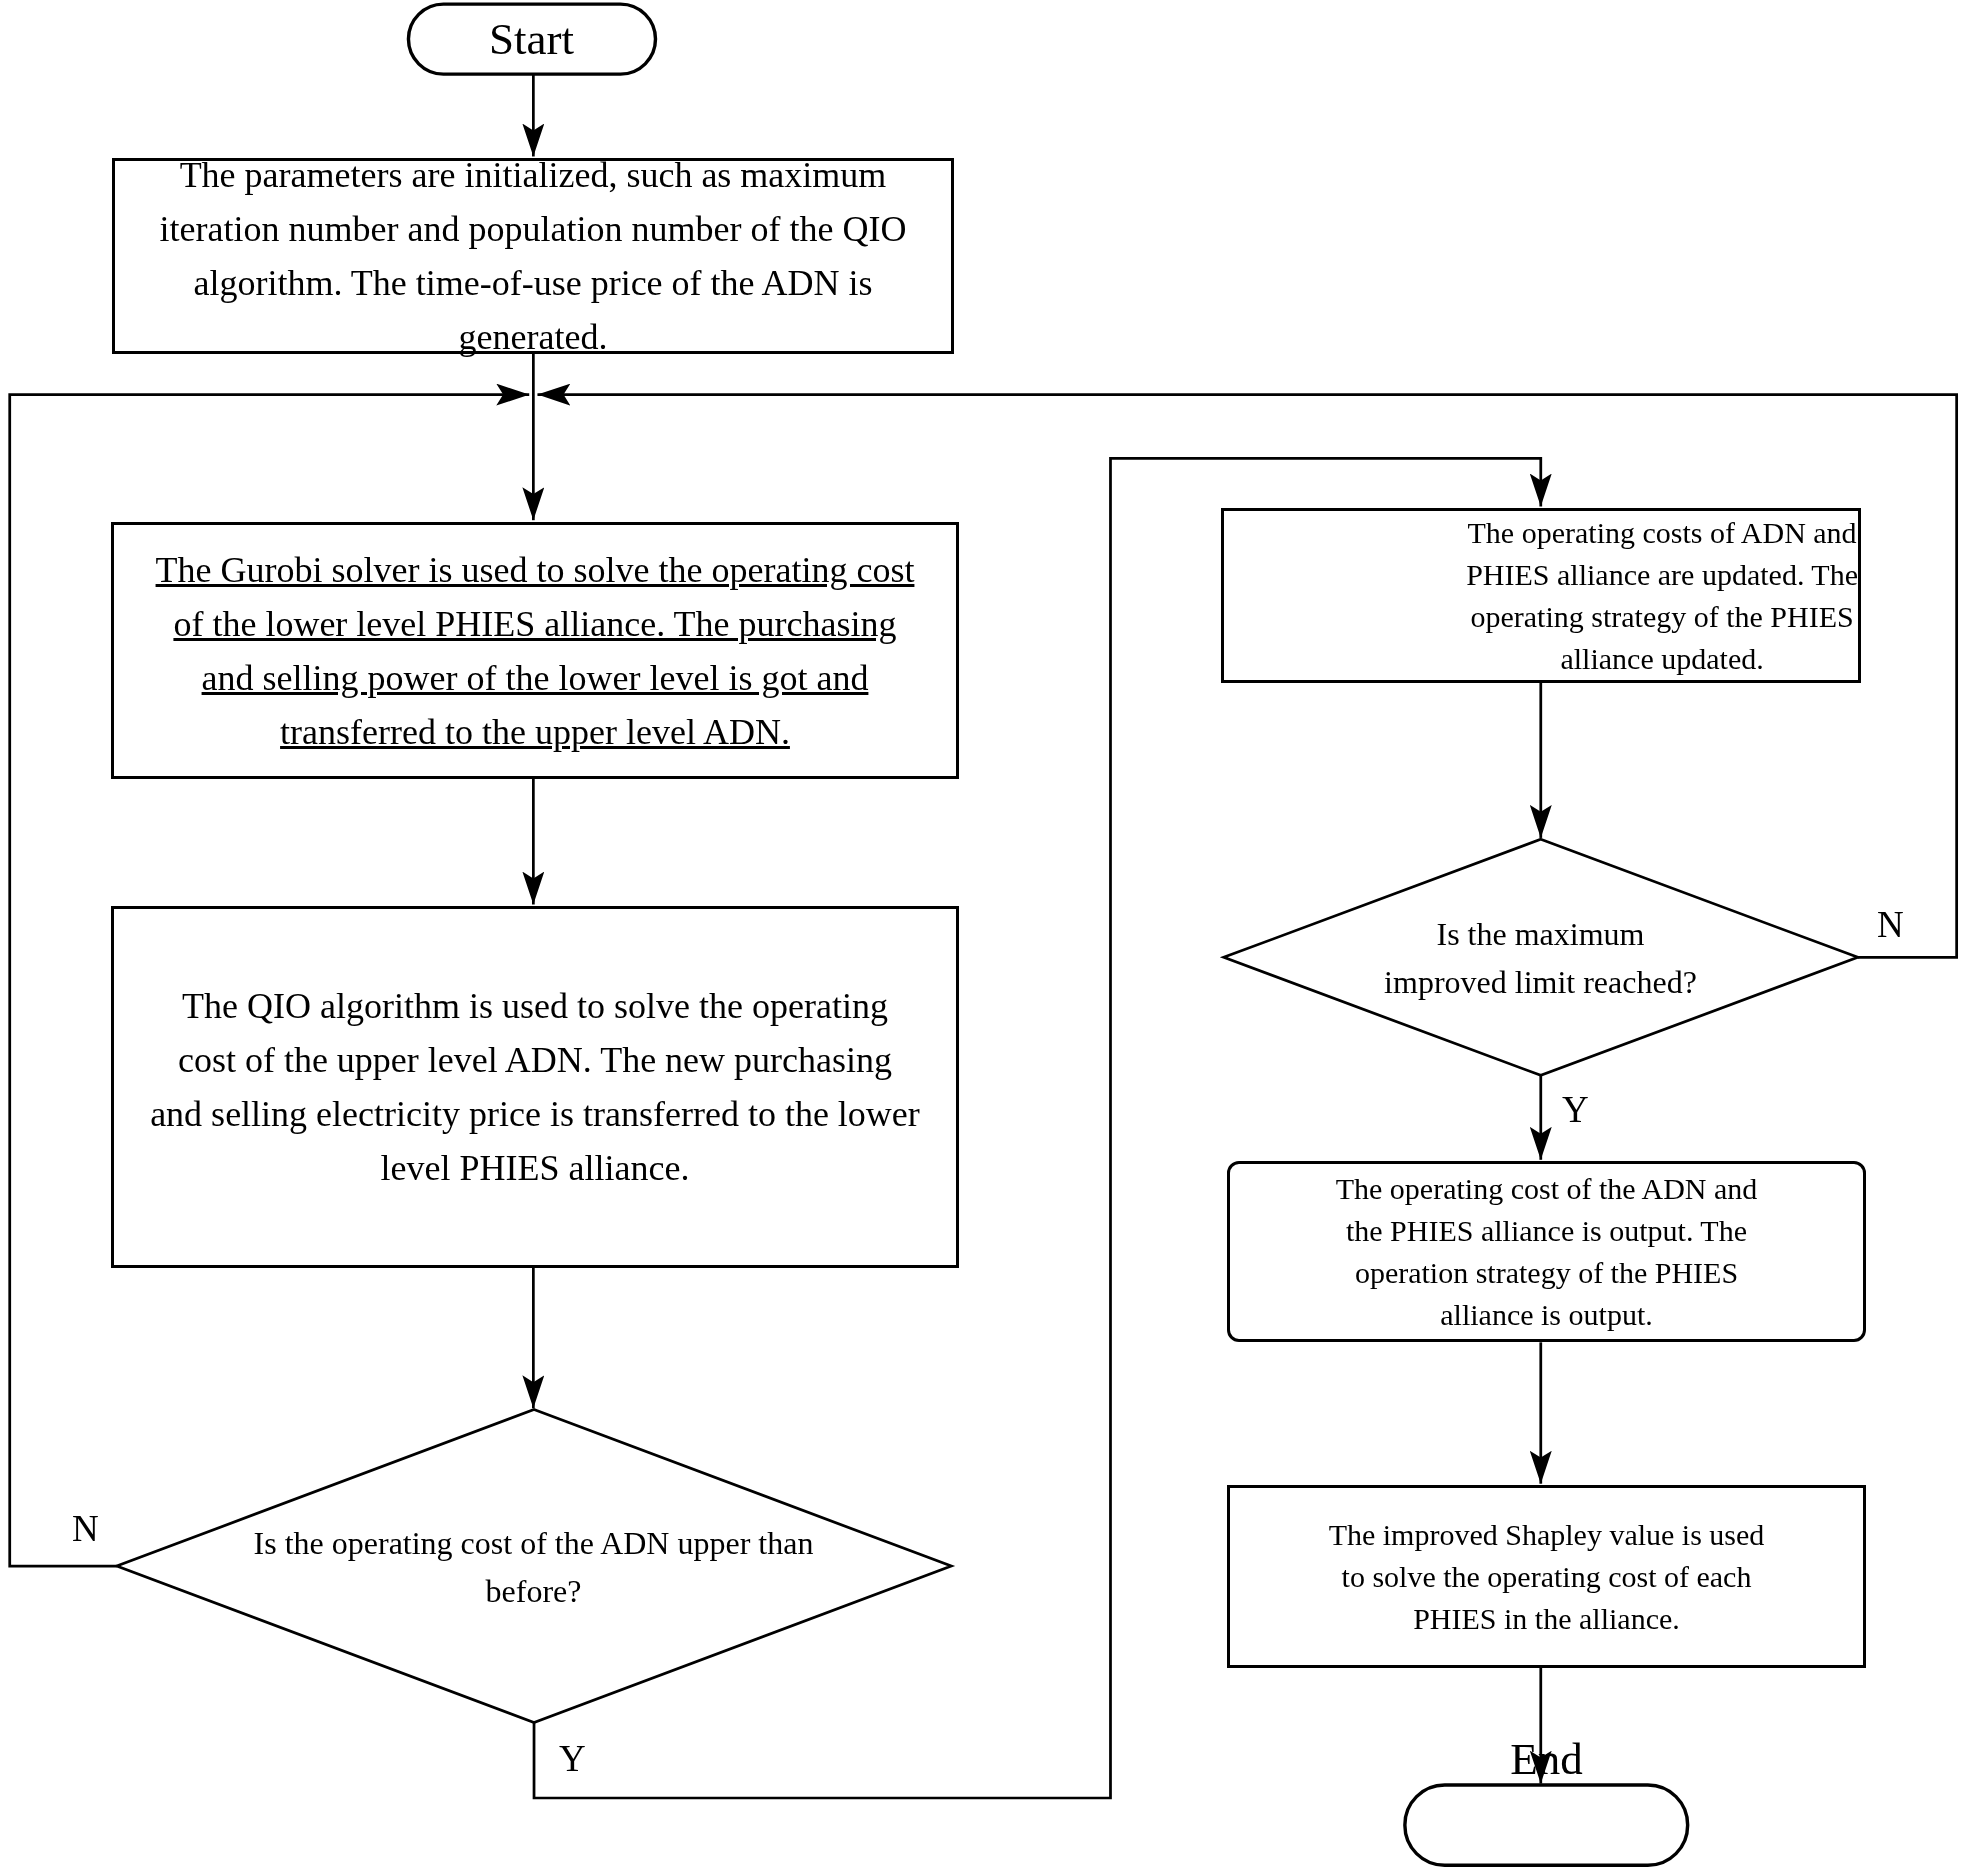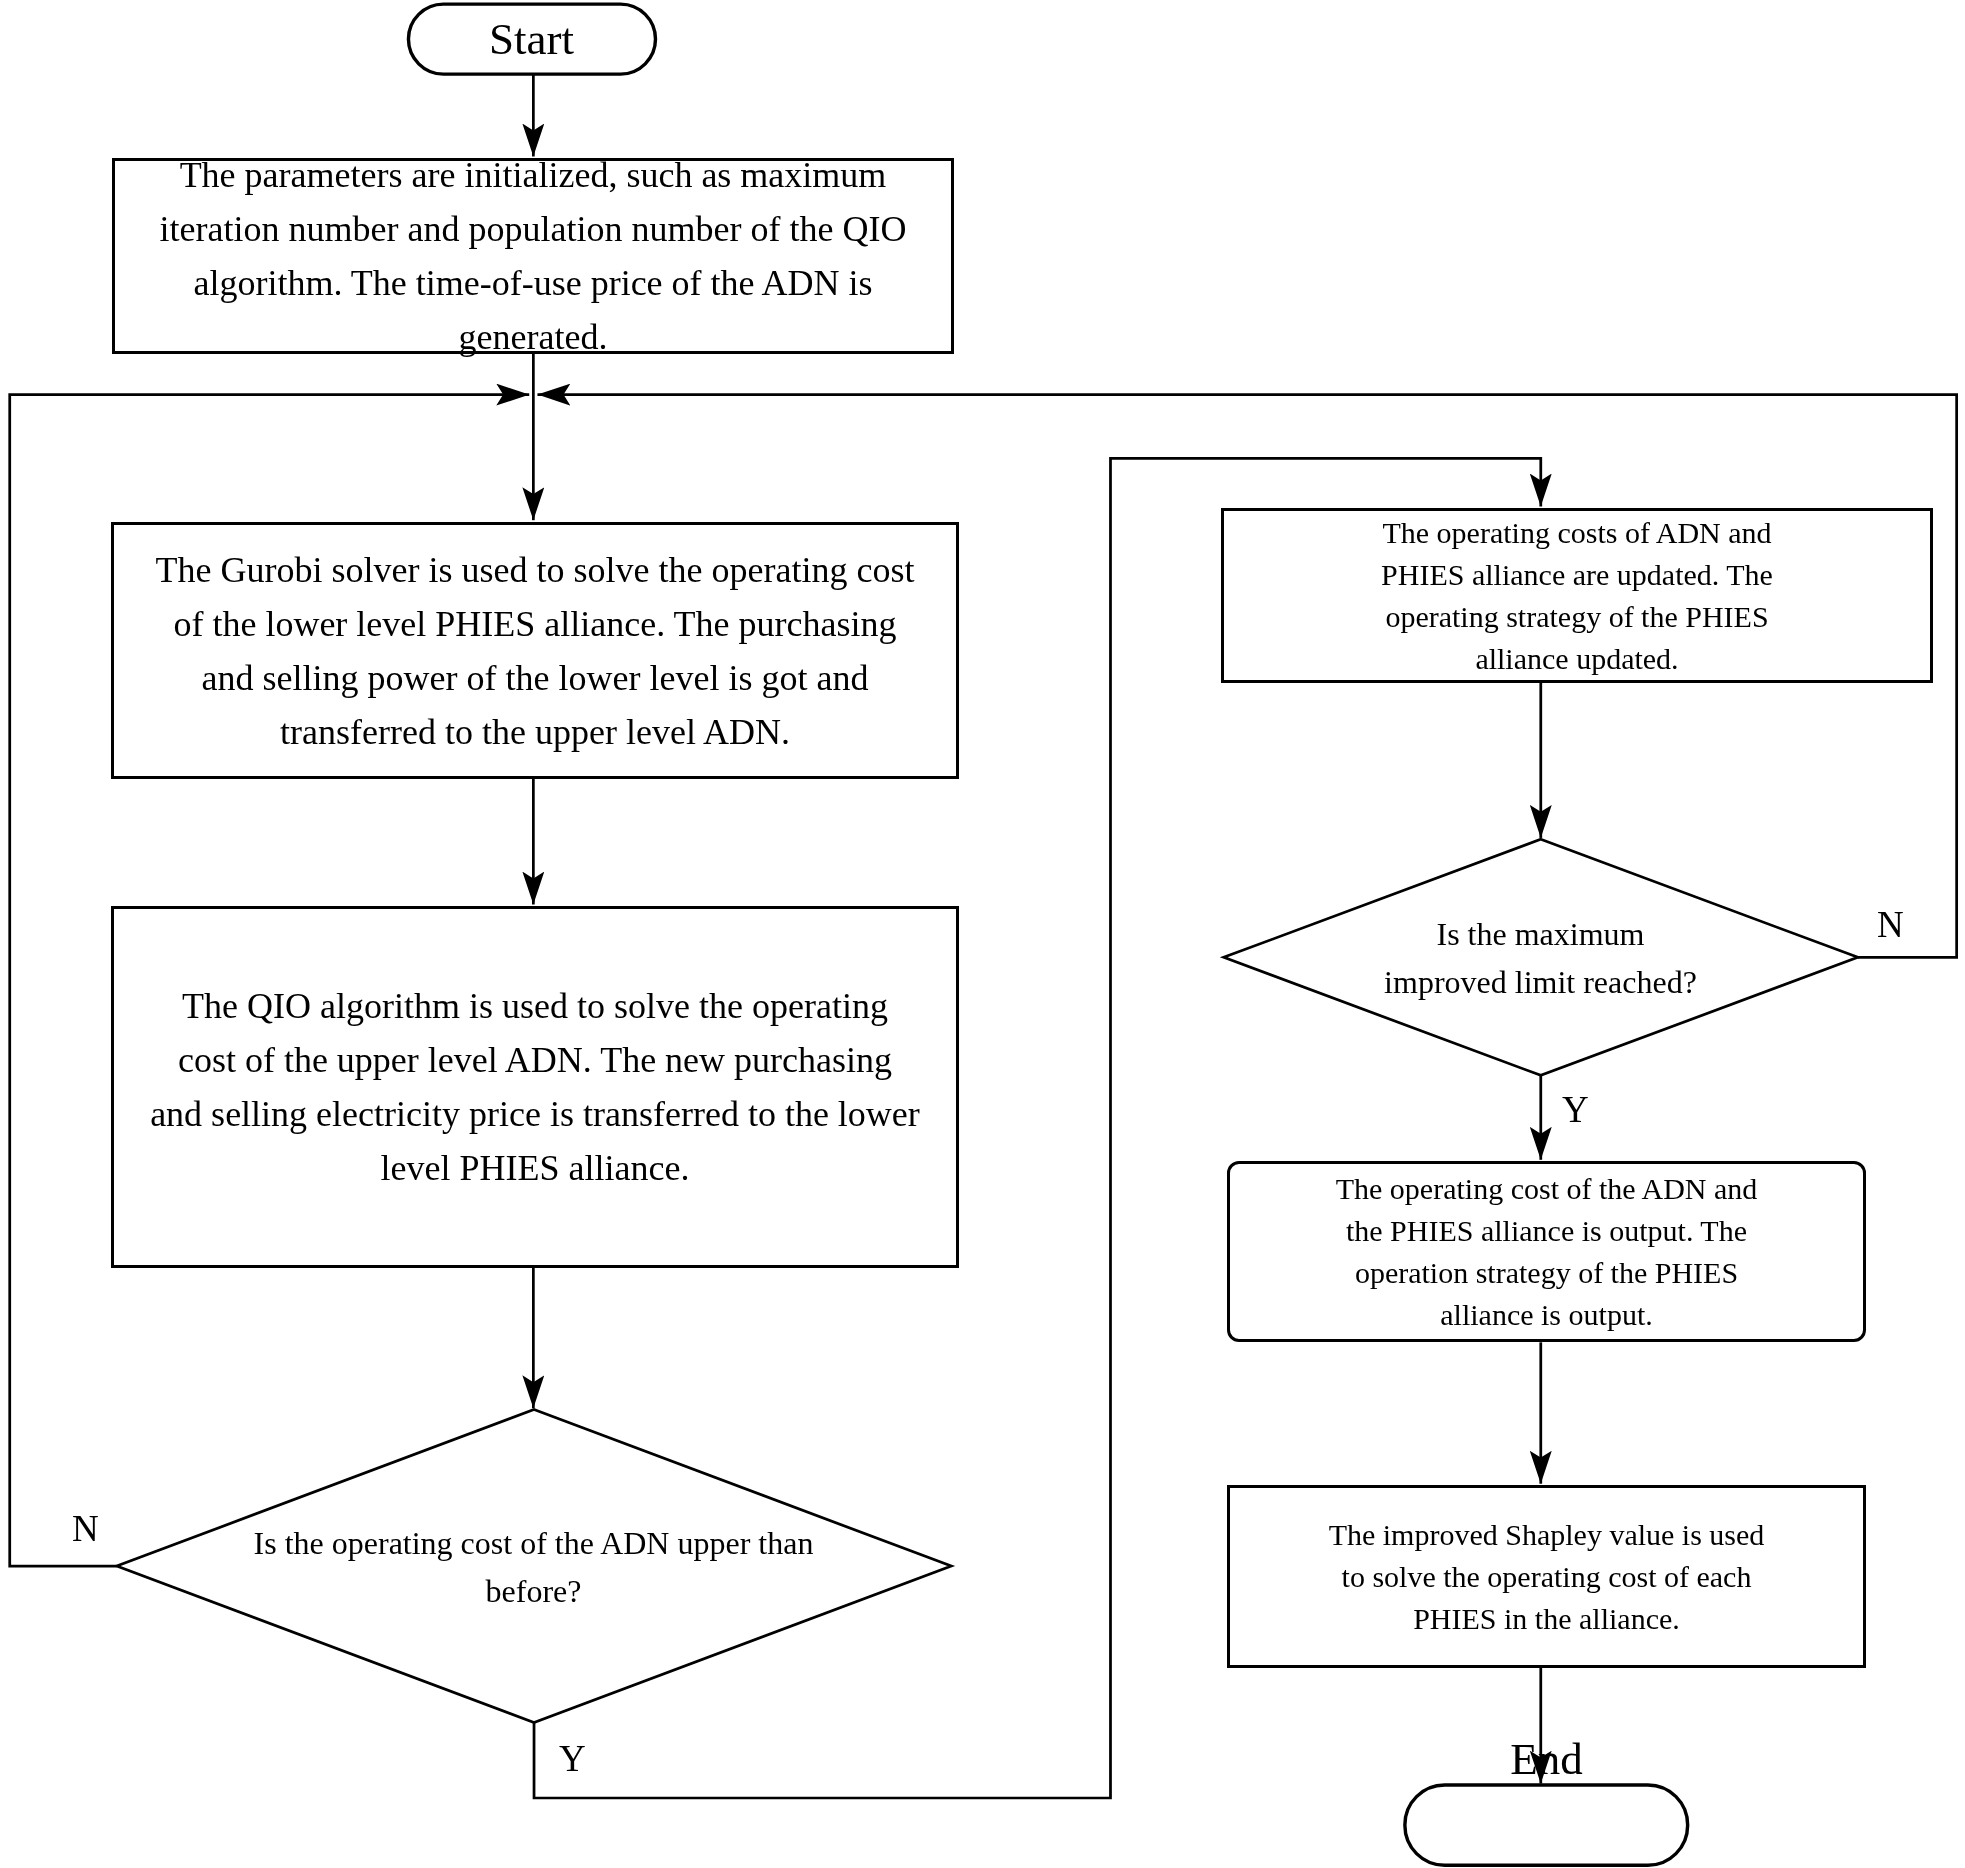--- a/index.html
+++ b/index.html
@@ -97,21 +97,21 @@
   <div class="node terminator-label" style="left:1405px; top:1719px; width:283px; height:80px;">
     <span>End</span>
   </div>
 
   <div class="node box left-col" style="left:112px; top:158px; width:842px; height:196px;">
     <span>The parameters are initialized, such as maximum
 iteration number and population number of the QIO
 algorithm. The time-of-use price of the ADN is
 generated.</span>
   </div>
-  <div class="node box left-col" style="left:111px; top:522px; width:848px; height:257px;">
+  <div class="node box left-col" style="left:111px; top:522px; width:848px; height:257px;text-decoration:underline;">
     <span>The Gurobi solver is used to solve the operating cost
 of the lower level PHIES alliance. The purchasing
 and selling power of the lower level is got and
 transferred to the upper level ADN.</span>
   </div>
   <div class="node box left-col" style="left:111px; top:906px; width:848px; height:362px;">
     <span>The QIO algorithm is used to solve the operating
 cost of the upper level ADN. The new purchasing
 and selling electricity price is transferred to the lower
 level PHIES alliance.</span>
@@ -119,21 +119,21 @@
 
   <div class="node diamond-label" style="left:163px; top:1476px; width:741px; height:181px;">
     <span>Is the operating cost of the ADN upper than
 before?</span>
   </div>
   <div class="node diamond-label" style="left:1273px; top:882px; width:535px; height:151px;">
     <span>Is the maximum
 improved limit reached?</span>
   </div>
 
-  <div class="node box right-col" style="left:1221px; top:508px; width:712px; height:175px;">
+  <div class="node box right-col" style="left:1221px; top:508px; width:640px; height:175px;justify-content:flex-end;">
     <span>The operating costs of ADN and
 PHIES alliance are updated. The
 operating strategy of the PHIES
 alliance updated.</span>
   </div>
   <div class="node box right-col" style="left:1227px; top:1161px; width:639px; height:181px;border-radius:12px;">
     <span>The operating cost of the ADN and
 the PHIES alliance is output. The
 operation strategy of the PHIES
 alliance is output.</span>

